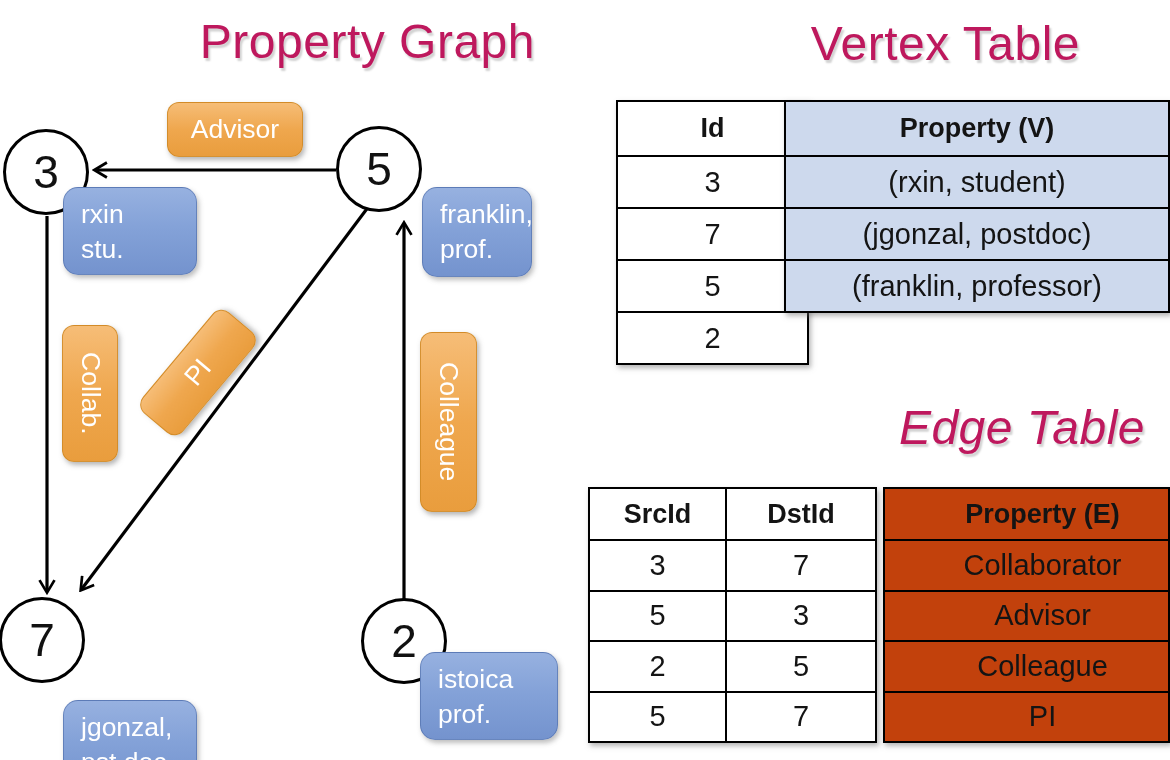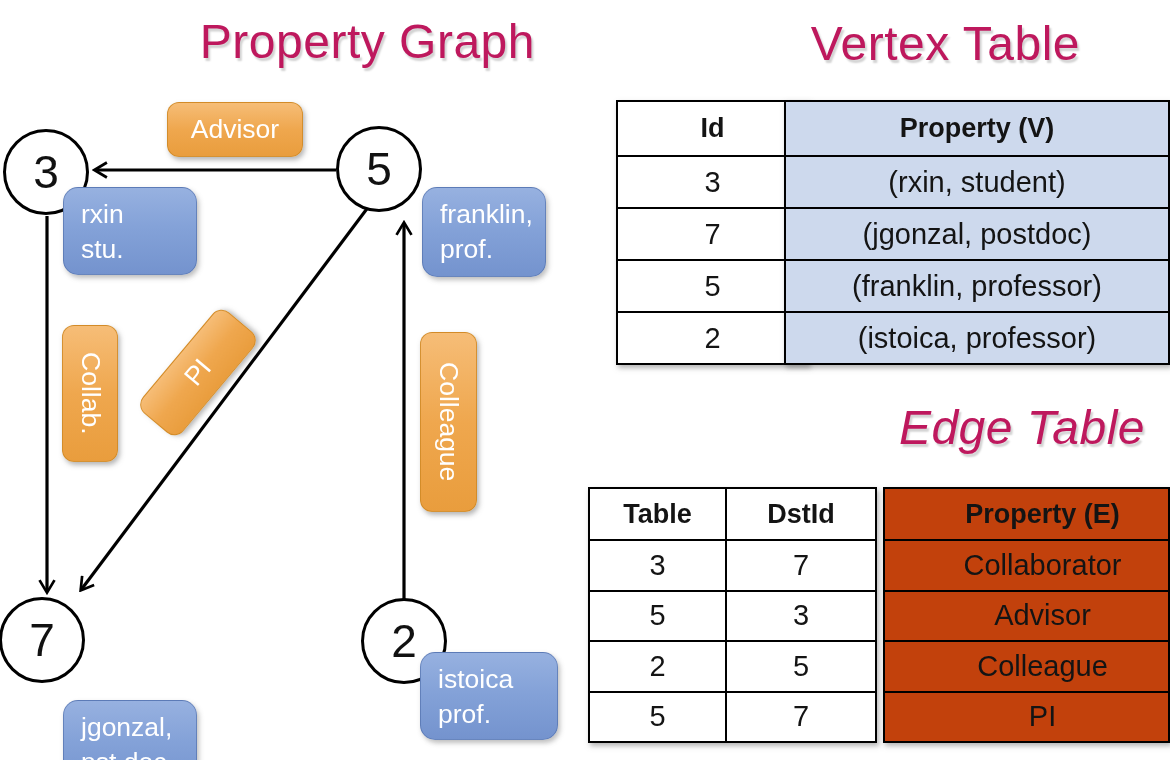--- a/index.html
+++ b/index.html
@@ -109,21 +109,21 @@
     <span>PI</span>
   </div>
   <div class="elabel" style="left:420px;top:332px;width:57px;height:180px;">
     <span class="vtext">Colleague</span>
   </div>
 
   <div class="vlabel" style="left:63px;top:187px;">
     <span>rxin</span>
     <span>stu.</span>
   </div>
-  <div class="vlabel" style="left:422px;top:187px;width:124px;height:90px;">
+  <div class="vlabel" style="left:422px;top:187px;width:110px;height:90px;">
     <span>franklin,</span>
     <span>prof.</span>
   </div>
   <div class="vlabel" style="left:63px;top:652px;height:90px;margin-top:48px;">
     <span>jgonzal,</span>
     <span>pst.doc.</span>
   </div>
   <div class="vlabel" style="left:420px;top:652px;width:138px;">
     <span>istoica</span>
     <span>prof.</span>
@@ -161,34 +161,31 @@
       </tr>
   <tr>
         <td>(rxin, student)</td>
       </tr>
   <tr>
         <td>(jgonzal, postdoc)</td>
       </tr>
   <tr>
         <td>(franklin, professor)</td>
       </tr>
-  <tr>
-        <td>(istoica, professor)</td>
-      </tr>
 </tbody>
   </table>
 
 <div class="abs" style="left:560px;top:380px;width:610px;height:380px;">
   <div class="big-title" style="left:20px;top:20px;width:565px;font-style:italic;">Edge Table</div>
 </div>
 
 <table class="tbl et" style="left:588px;top:487px;width:289px;">
   <tbody>
       <tr>
-    <th style="width:135px;">Table</th>
+    <th style="width:135px;">SrcId</th>
     <th>DstId</th>
   </tr>
   <tr>
     <td>3</td>
     <td>7</td>
   </tr>
   <tr>
     <td>5</td>
     <td>3</td>
   </tr>

